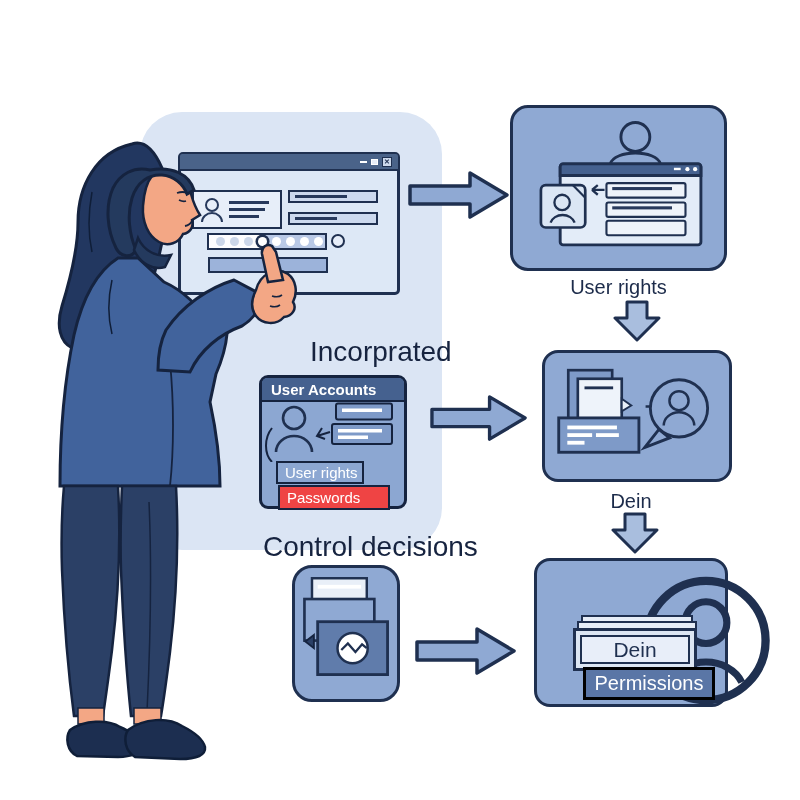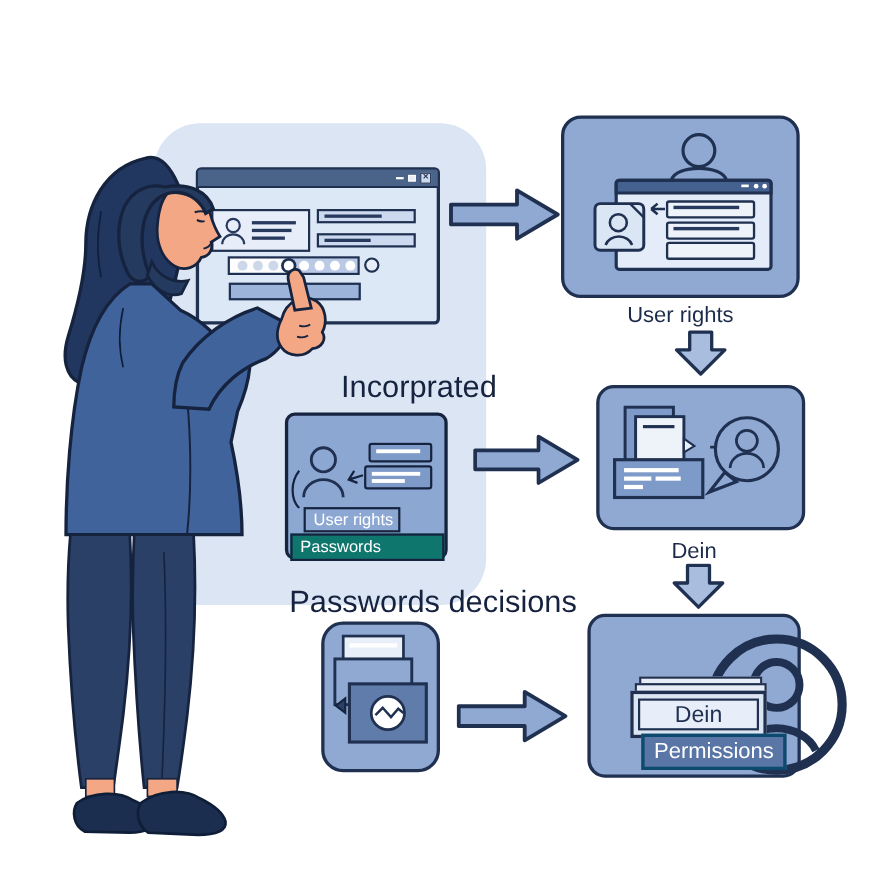--- a/index.html
+++ b/index.html
@@ -54,34 +54,34 @@
   
   .ua-box{position:absolute;left:259px;top:375px;width:148px;height:134px;background:#8ca7d2;
           border:3px solid #15233f;border-radius:9px;box-sizing:border-box;}
   .ua-header{height:22px;background:#45618f;border-bottom:2px solid #15233f;color:#fff;
              font-size:15px;font-weight:700;display:flex;align-items:center;padding-left:9px;
              border-radius:5px 5px 0 0;}
   .ua-icons{position:absolute;left:0;top:24px;width:142px;height:60px;}
   .ua-bar{position:absolute;border:2px solid #15233f;color:#fff;font-size:15px;
           display:flex;align-items:center;padding-left:7px;box-sizing:border-box;}
   .ua-bar1{left:14px;top:83px;width:88px;height:23px;background:#8ca7d2;}
-  .ua-bar2{left:2px;top:107px;width:140px;height:25px;background:#0f766e;}
+  .ua-bar2{left:16px;top:107px;width:112px;height:25px;background:#ef4444;}
 
   
   .boxd-user{position:absolute;left:75px;top:8px;width:48px;height:48px;}
   .stack-edge{position:absolute;background:#e6edf7;border:2px solid #1f3050;box-sizing:border-box;}
   .edge1{left:44px;top:54px;width:112px;height:9px;}
   .edge2{left:40px;top:60px;width:120px;height:9px;}
   .dein-card{position:absolute;left:36px;top:67px;width:124px;height:43px;background:#dce6f3;
              border:3px solid #1f3050;box-sizing:border-box;display:flex;align-items:center;justify-content:center;}
   .dein-inner{position:absolute;left:4px;top:4px;right:4px;bottom:4px;background:#e8eef9;
               border:2px solid #1f3050;display:flex;align-items:center;justify-content:center;
               font-size:21px;color:#1f3050;}
   .perm-bar{position:absolute;left:46px;top:106px;width:132px;height:33px;background:#5a76a6;
-            border:3px solid #0c4a6e;box-sizing:border-box;display:flex;align-items:center;justify-content:center;
+            border:3px solid #000000;box-sizing:border-box;display:flex;align-items:center;justify-content:center;
             color:#fff;font-size:20px;}
 
   
   .flow-label{position:absolute;text-align:center;font-size:20px;color:#1c2b4a;}
   .lbl-user-rights{left:510px;top:276px;width:217px;}
   .lbl-dein{left:534px;top:490px;width:194px;}
   .caption{position:absolute;font-size:28px;color:#16233f;}
   .cap-incorprated{left:310px;top:336px;}
   .cap-incopted{left:263px;top:531px;}
 
@@ -179,20 +179,21 @@
 
   <div class="arrow ad1">
     <svg viewBox="0 0 48 42">
         <polygon points="14,2 34,2 34,18 46,18 24,40 2,18 14,18" fill="#a9bede" stroke="#1f3050" stroke-width="3" stroke-linejoin="round"></polygon>
       </svg>
   </div>
 
   <div class="caption cap-incorprated">Incorprated</div>
 
   <div class="ua-box">
+    <div class="ua-header">User Accounts</div>
     <svg class="ua-icons" viewBox="0 0 142 60">
       <g>
         <circle cx="32" cy="16" r="11" fill="none" stroke="#1f3050" stroke-width="2.6"></circle>
         <path d="M14 50 a18 16 0 0 1 36 0" fill="none" stroke="#1f3050" stroke-width="2.6"></path>
       </g>
       <g>
         <rect x="74" y="1.5" width="56" height="16" rx="2" fill="#7e9ac8" stroke="#15233f" stroke-width="2"></rect>
         <rect x="80" y="6.5" width="40" height="3.5" fill="#fff"></rect>
         <rect x="70" y="22" width="60" height="20" rx="2" fill="#7e9ac8" stroke="#15233f" stroke-width="2"></rect>
         <rect x="76" y="27" width="44" height="3.5" fill="#fff"></rect>
@@ -235,21 +236,21 @@
   </div>
 
   <div class="flow-label lbl-dein">Dein</div>
 
   <div class="arrow ad2">
     <svg viewBox="0 0 48 42">
         <polygon points="14,2 34,2 34,18 46,18 24,40 2,18 14,18" fill="#a9bede" stroke="#1f3050" stroke-width="3" stroke-linejoin="round"></polygon>
       </svg>
   </div>
 
-  <div class="caption cap-incopted">Passwords decisions</div>
+  <div class="caption cap-incopted">Control decisions</div>
 
   <div class="box box-c">
     <svg viewBox="0 0 108 137">
       <g>
         <rect x="18" y="10" width="58" height="28" fill="#e9eff8" stroke="#1f3050" stroke-width="2.6"></rect>
         <rect x="24" y="17" width="46" height="4" fill="#fff"></rect>
         <rect x="10" y="32" width="74" height="44" fill="#8fa9d3" stroke="#1f3050" stroke-width="2.8"></rect>
         <rect x="24" y="56" width="74" height="56" fill="#607cab" stroke="#1f3050" stroke-width="3"></rect>
         <circle cx="61" cy="84" r="16" fill="#ffffff" stroke="#1f3050" stroke-width="2.6"></circle>
         <path d="M49 86 l7 -7 l8 9 l7 -8 l5 4" fill="none" stroke="#1f3050" stroke-width="2.4"></path>

